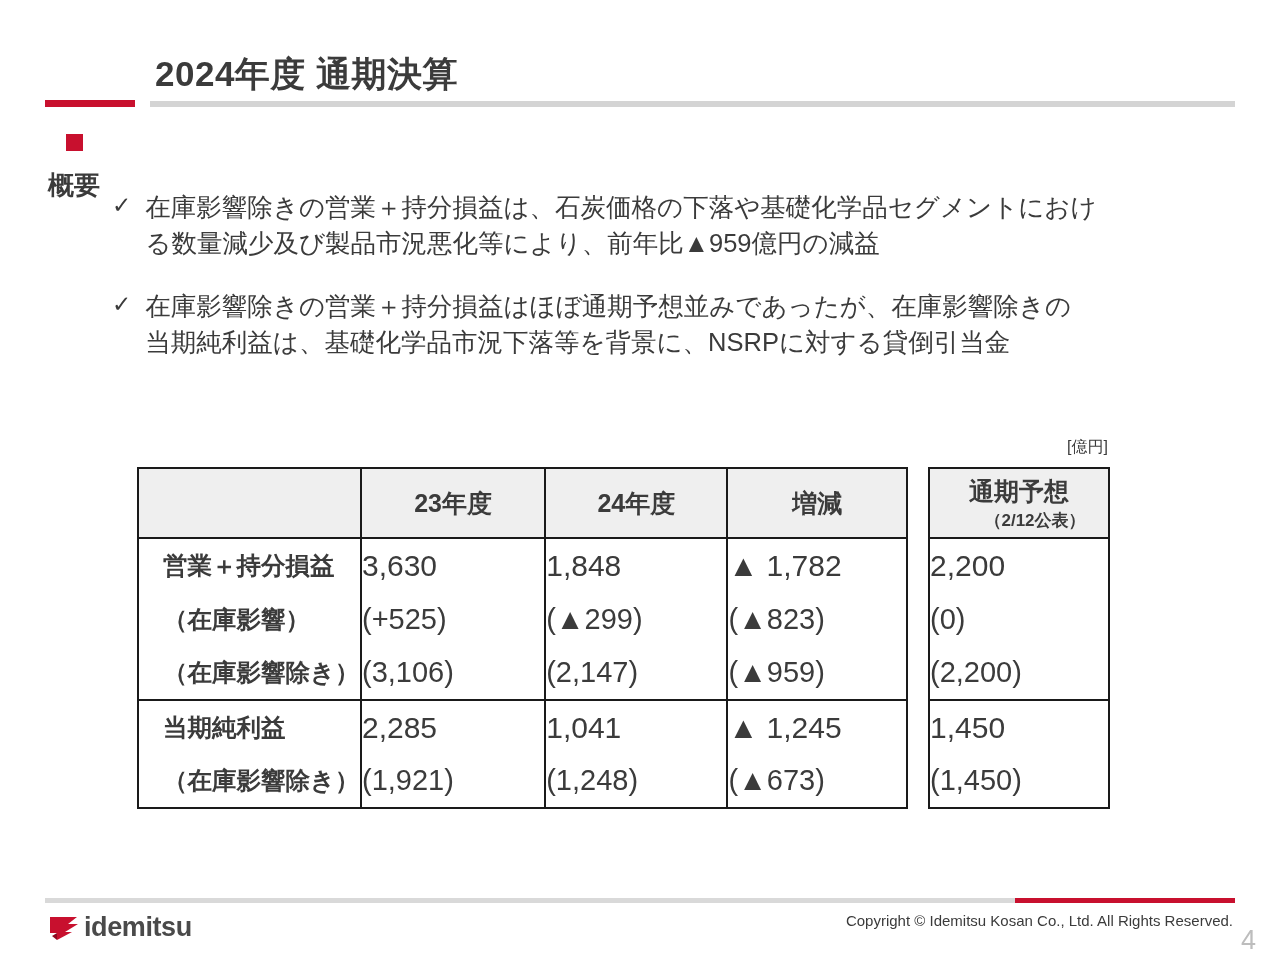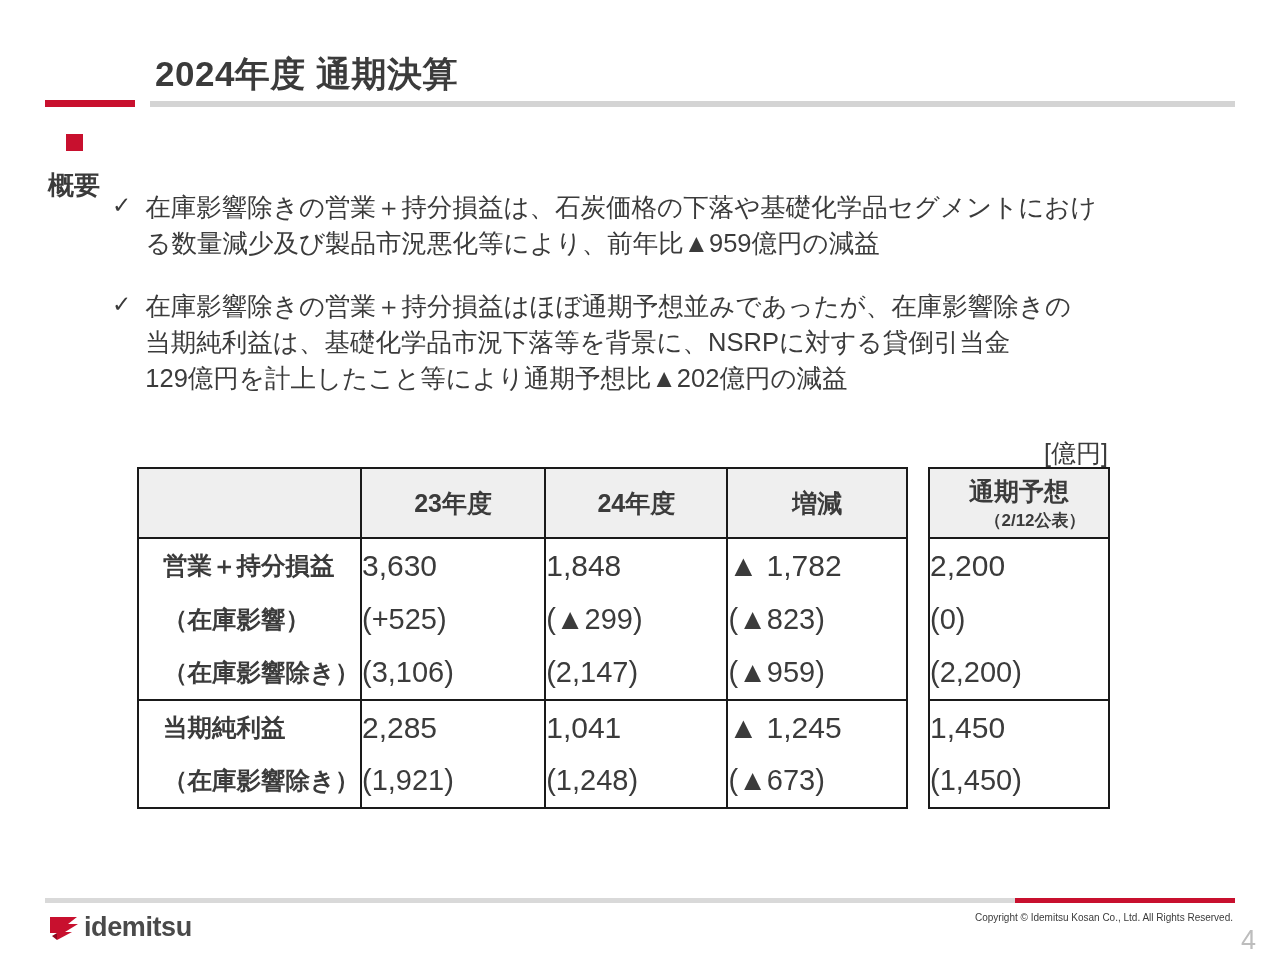--- a/index.html
+++ b/index.html
@@ -42,21 +42,21 @@
   }
   .bullet-1 { left: 112px; top: 189px; width: 1160px; }
   .bullet-2 { left: 112px; top: 288px; width: 1160px; }
   .check { font-size: 23px; line-height: 1.45; flex: 0 0 auto; }
   .btext { flex: 1 1 auto; }
   .btext div { white-space: nowrap; }
 
   
   .unit {
     position: absolute; right: 172px; top: 437px;
-    font-size: 25px; color: #3b3b3b;
+    font-size: 16px; color: #3b3b3b;
   }
 
   
   .tbl-wrap { position: absolute; left: 137px; top: 467px; display: flex; }
   table { border-collapse: collapse; }
   table td, table th { padding: 0; }
 
   .tmain { width: 771px; }
   .tfc { width: 182px; margin-left: 20px; }
 
@@ -102,21 +102,21 @@
     width: 220px; height: 5px; background: #c8102e;
   }
   .logo { position: absolute; left: 48px; top: 914px; display: flex; align-items: center; gap: 4px; }
   .logo-mark { width: 32px; height: 27px; display: block; }
   .logo-text {
     font-size: 27px; font-weight: bold; color: #4a4a4a;
     letter-spacing: -0.4px; line-height: 1;
   }
   .copyright {
     position: absolute; right: 47px; top: 912px;
-    font-size: 10px; color: #3b3b3b; white-space: nowrap;
+    font-size: 15px; color: #3b3b3b; white-space: nowrap;
   }
   .pageno {
     position: absolute; right: 24px; top: 925px;
     font-size: 27px; color: #bdbdbd;
   }
 </style>
 </head>
 <body>
 
 <div class="slide">
@@ -136,21 +136,20 @@
       <div>在庫影響除きの営業＋持分損益は、石炭価格の下落や基礎化学品セグメントにおけ</div>
       <div>る数量減少及び製品市況悪化等により、前年比▲959億円の減益</div>
     </span>
   </div>
 
   <div class="bullet bullet-2">
     <span class="check">✓</span>
     <span class="btext">
       <div>在庫影響除きの営業＋持分損益はほぼ通期予想並みであったが、在庫影響除きの</div>
       <div>当期純利益は、基礎化学品市況下落等を背景に、NSRPに対する貸倒引当金</div>
-      <div>129億円を計上したこと等により通期予想比▲202億円の減益</div>
     </span>
   </div>
 
   <div class="unit">[億円]</div>
 
   <div class="tbl-wrap">
 
     <table class="tmain">
       <colgroup>
           <col class="c0">

